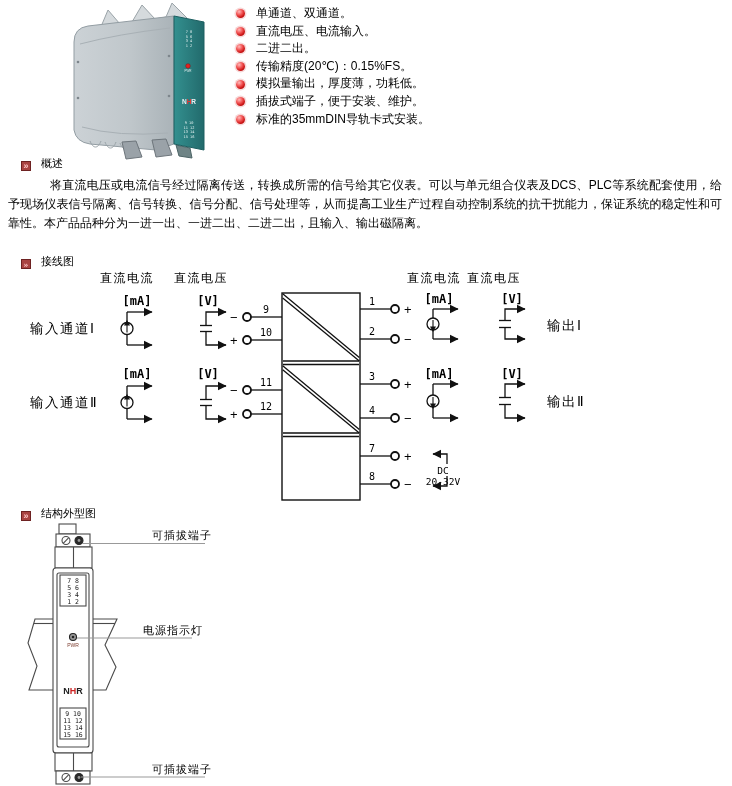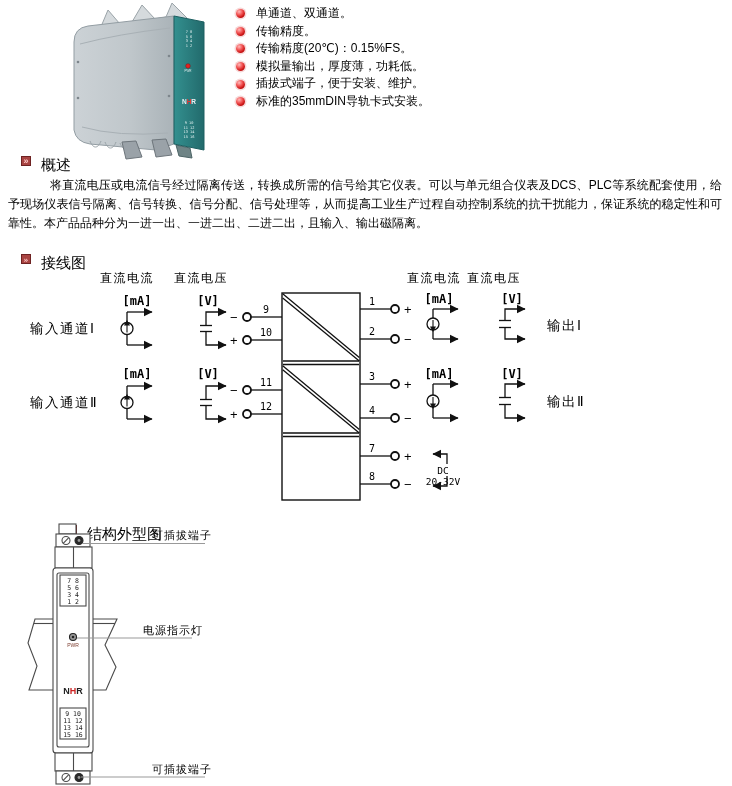--- a/index.html
+++ b/index.html
@@ -8,21 +8,21 @@
 
   
   .features{position:absolute;left:236px;top:5px;}
   .feature-row{display:flex;align-items:center;height:17.6px;}
   .bullet{width:9px;height:9px;border-radius:50%;flex:none;margin-right:11px;
     background:radial-gradient(circle at 35% 30%, #ffb9b9 0%, #f25454 38%, #c40b0b 72%, #8c0000 100%);
     box-shadow:0 0 0 1.5px #f6d7d7;}
   .feature-text{font-size:12px;line-height:17.6px;white-space:nowrap;}
 
   
-  .section-head{position:absolute;display:flex;align-items:flex-start;font-size:15px;}
+  .section-head{position:absolute;display:flex;align-items:flex-end;font-size:11px;}
   .sq-icon{width:10px;height:10px;background:#a94442;border:1px solid #6e2222;margin-right:10px;
     display:flex;align-items:center;justify-content:center;box-sizing:border-box;}
   .sq-icon::after{content:"\00BB";color:#ffc9c9;font-size:9px;line-height:8px;font-weight:bold;}
 
   .overview-body{position:absolute;left:8px;top:176px;width:714px;font-size:12px;
     line-height:19.2px;text-align:justify;text-indent:3.5em;}
 
   .svg-abs{position:absolute;}
 
   
@@ -86,21 +86,25 @@
     </g>
   </svg>
 
   <div class="features">
     <div class="feature-row">
       <span class="bullet"></span>
       <span class="feature-text">单通道、双通道。</span>
     </div>
     <div class="feature-row">
       <span class="bullet"></span>
-      <span class="feature-text">传输精度。</span>
+      <span class="feature-text">直流电压、电流输入。</span>
+    </div>
+    <div class="feature-row">
+      <span class="bullet"></span>
+      <span class="feature-text">二进二出。</span>
     </div>
     <div class="feature-row">
       <span class="bullet"></span>
       <span class="feature-text">传输精度(20℃)：0.15%FS。</span>
     </div>
     <div class="feature-row">
       <span class="bullet"></span>
       <span class="feature-text">模拟量输出，厚度薄，功耗低。</span>
     </div>
     <div class="feature-row">
@@ -295,21 +299,21 @@
 
       <g>
         <path d="M447,196 V186 H433" marker-end="url(#ah1)"></path>
         <text x="443" y="206" stroke="none" fill="#000" font-size="9.5" text-anchor="middle" class="mono">DC</text>
         <text x="443" y="216.5" stroke="none" fill="#000" font-size="9.5" text-anchor="middle" class="mono">20-32V</text>
         <path d="M447,208 V218 H433" marker-end="url(#ah1)"></path>
       </g>
     </g>
   </svg>
 
-  <div class="section-head" style="left:21px;top:525px;margin-left:46px;">
+  <div class="section-head" style="left:21px;top:506px;">
     <span class="sq-icon"></span>
     <span>结构外型图</span>
   </div>
 
   <svg class="svg-abs" style="left:20px;top:518px;" width="300" height="268" viewBox="0 0 300 268">
     <g stroke="#4a4a4a" stroke-width="1.1" fill="none">
 
       <g>
         <path d="M33,101 H15 L8,125 L17,148 L9,172 H33"></path>
         <path d="M33,105.5 H14"></path>

